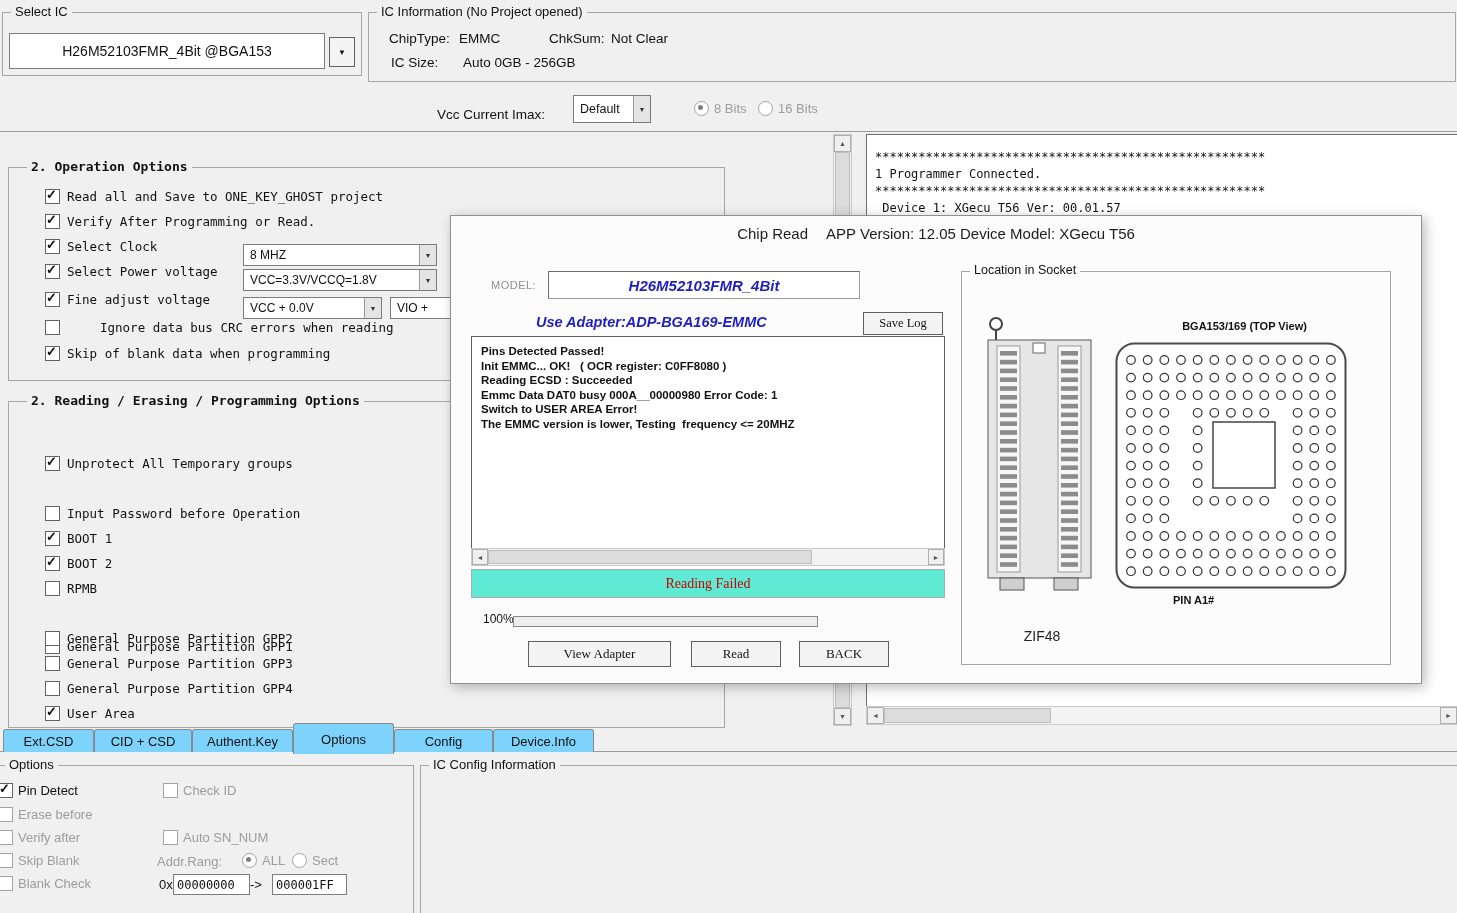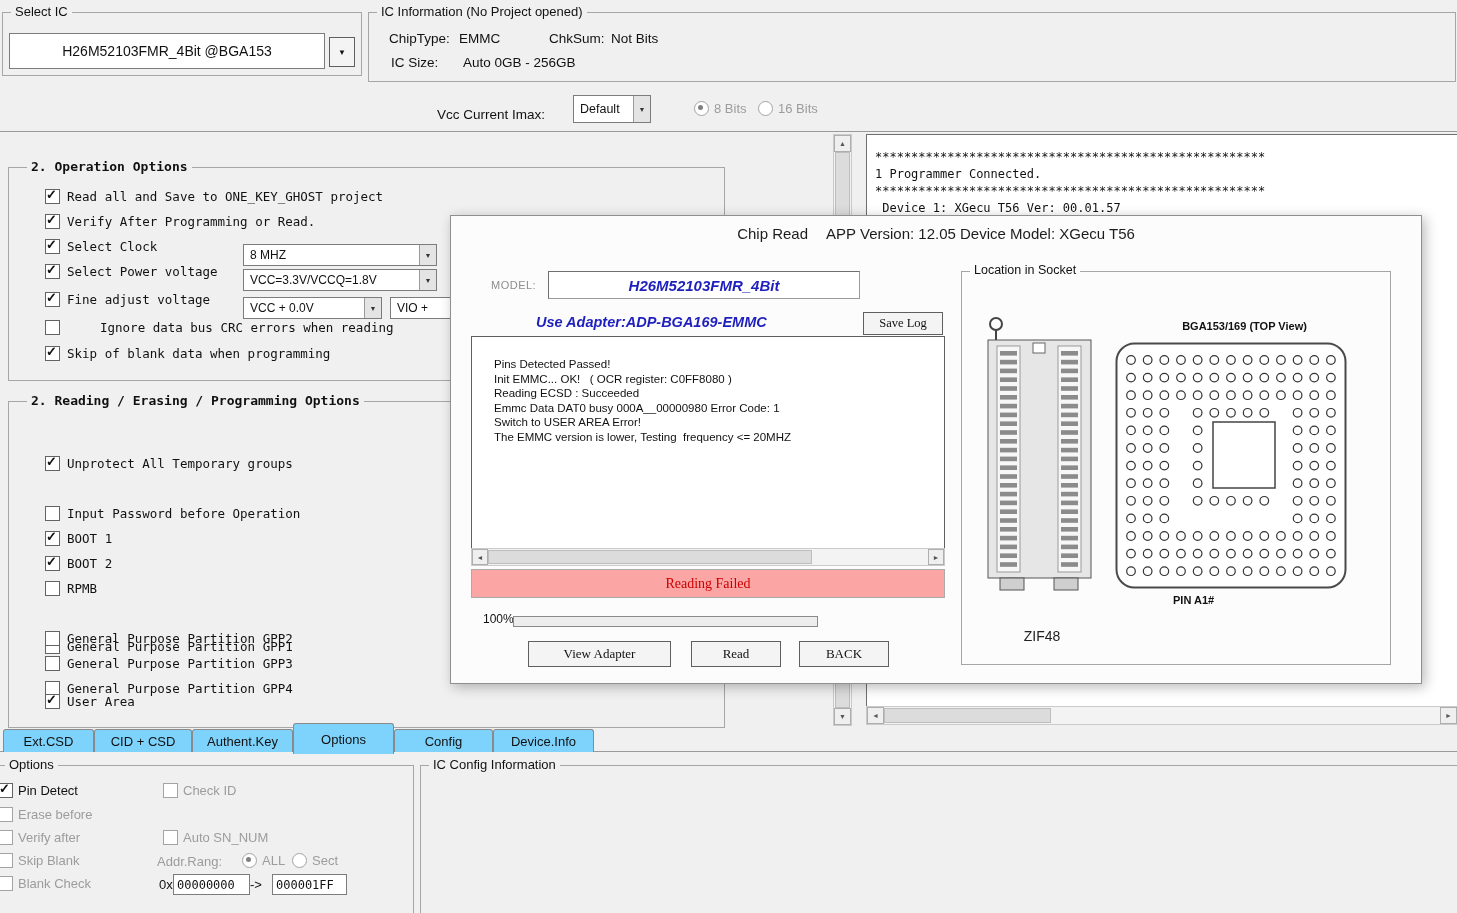--- a/index.html
+++ b/index.html
@@ -45,22 +45,22 @@
   #dialog{position:absolute;left:450px;top:215px;width:970px;height:467px;background:#fcfcfc;
           border:1px solid #8f8f8f;box-shadow:3px 3px 12px rgba(0,0,0,.28);z-index:20;}
   .dlg-title{position:absolute;top:9px;left:0;width:100%;display:flex;justify-content:center;gap:18px;
              font-size:15px;color:#1d1d1d;}
   .mlabel{position:absolute;left:40px;top:63px;font-size:11px;color:#8d8d8d;letter-spacing:.5px;}
   .mbox{position:absolute;left:97px;top:55px;width:310px;height:26px;background:#fff;border:1px solid #9a9a9a;
         border-top-color:#6f6f6f;border-left-color:#6f6f6f;display:flex;align-items:center;justify-content:center;
         font-weight:bold;font-style:italic;font-size:15px;}
   .adapter{position:absolute;left:85px;top:98px;font-weight:bold;font-style:italic;font-size:14.5px;white-space:nowrap;}
   .dlog{position:absolute;left:20px;top:120px;width:472px;height:211px;background:#fff;border:1px solid #5f5f5f;overflow:hidden;}
-  .dlog pre{margin:16px;padding:4px 6px;font-family:"Liberation Sans",sans-serif;font-size:11.5px;line-height:14.5px;}
-  .statusbox{position:absolute;left:20px;top:353px;width:472px;height:27px;background:#fca5a5;border:1px solid #ababab;
+  .dlog pre{margin:3px;padding:4px 6px;font-family:"Liberation Sans",sans-serif;font-size:11.5px;line-height:14.5px;font-weight:bold;}
+  .statusbox{position:absolute;left:20px;top:353px;width:472px;height:27px;background:#5eead4;border:1px solid #ababab;
              display:flex;align-items:center;justify-content:center;font-family:"Liberation Serif",serif;font-size:14px;}
   .pct{position:absolute;left:32px;top:396px;font-size:12px;}
   .pbar{position:absolute;left:62px;top:400px;width:303px;height:9px;border:1px solid #8a8a8a;background:#fff;}
   .pfill{height:100%;width:100%;background:#ededed;}
   .sockgrp{left:510px;top:55px;width:428px;height:392px;}
   .zlabel{position:absolute;left:25px;top:356px;width:110px;text-align:center;font-size:14px;color:#222;}
   .bgatitle{position:absolute;left:160px;top:48px;width:245px;text-align:center;font-weight:bold;font-size:11px;}
   .pina1{position:absolute;left:163px;top:322px;font-weight:bold;font-size:11px;padding-left:48px;}
 </style>
 </head>
@@ -76,21 +76,21 @@
     <div class="btn" style="left:326px;top:24px;width:24px;height:28px;font-size:8px;font-family:'Liberation Sans',sans-serif;">
       <span>▼</span>
     </div>
   </div>
 
   <div class="group" style="left:368px;top:12px;width:1086px;height:68px;">
     <span class="legend">IC Information (No Project opened)</span>
     <span class="abs" style="left:20px;top:18px;font-size:13.5px;">ChipType:</span>
     <span class="abs" style="left:90px;top:18px;font-size:13.5px;">EMMC</span>
     <span class="abs" style="left:180px;top:18px;font-size:13.5px;">ChkSum:</span>
-    <span class="abs" style="left:242px;top:18px;font-size:13.5px;">Not Bits</span>
+    <span class="abs" style="left:242px;top:18px;font-size:13.5px;">Not Clear</span>
     <span class="abs" style="left:22px;top:42px;font-size:13.5px;">IC Size:</span>
     <span class="abs" style="left:94px;top:42px;font-size:13.5px;">Auto 0GB - 256GB</span>
   </div>
 
   <span class="abs" style="left:437px;top:107px;font-size:13.5px;">Vcc Current Imax:</span>
   <div class="combo" style="left:573px;top:95px;width:76px;height:26px;">
     <span class="ctext" style="font-size:12.5px;">Default</span>
     <span class="carrow">▼</span>
   </div>
   <div class="row" style="left:694px;top:101px;">
@@ -210,21 +210,21 @@
         <span class="optlab">General Purpose Partition GPP2</span>
       </div>
       <div class="opt-row" style="left: 45px; top: 524px;">
         <span class="cb"></span>
         <span class="optlab">General Purpose Partition GPP3</span>
       </div>
       <div class="opt-row" style="left: 45px; top: 549px;">
         <span class="cb"></span>
         <span class="optlab">General Purpose Partition GPP4</span>
       </div>
-      <div class="opt-row" style="left: 45px; top: 562px;">
+      <div class="opt-row" style="left: 45px; top: 574px;">
         <span class="cb on"></span>
         <span class="optlab">User Area</span>
       </div>
     </div>
 
   <div class="tabline"></div>
 
   <div class="group" style="left:-6px;top:765px;width:418px;height:170px;">
     <span class="legend" style="left:10px;">Options</span>
   </div>

